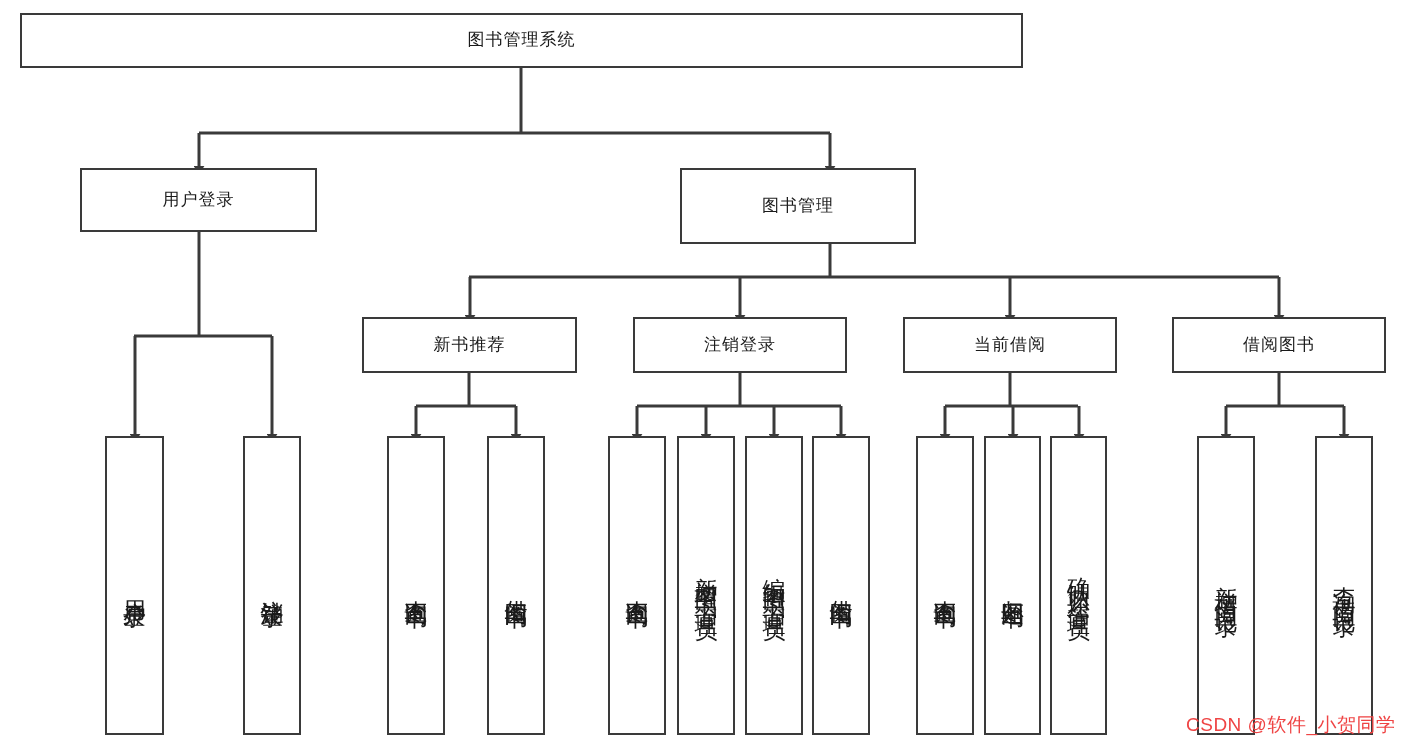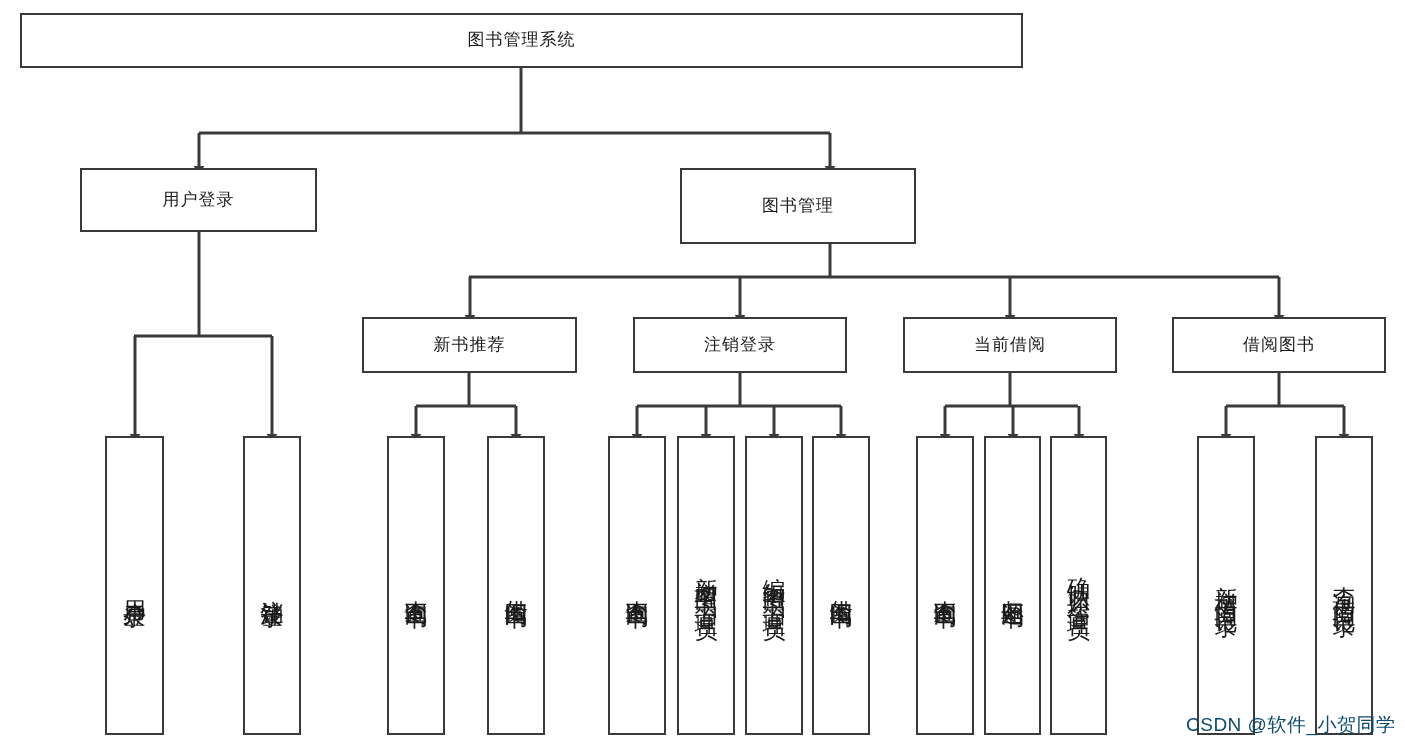--- a/index.html
+++ b/index.html
@@ -51,21 +51,21 @@
   .node.vert .txt {
     writing-mode: vertical-rl;
     text-orientation: upright;
     white-space: nowrap;
   }
   .watermark {
     position: absolute;
     left: 1186px;
     top: 712px;
     font-size: 19px;
-    color: #0c4a6e;
+    color: #ef4444;
     white-space: nowrap;
     letter-spacing: 0.5px;
   }
 </style>
 </head>
 <body>
 
 <div id="canvas">
 
   <svg id="wires" viewBox="0 0 1405 747" xmlns="http://www.w3.org/2000/svg">

